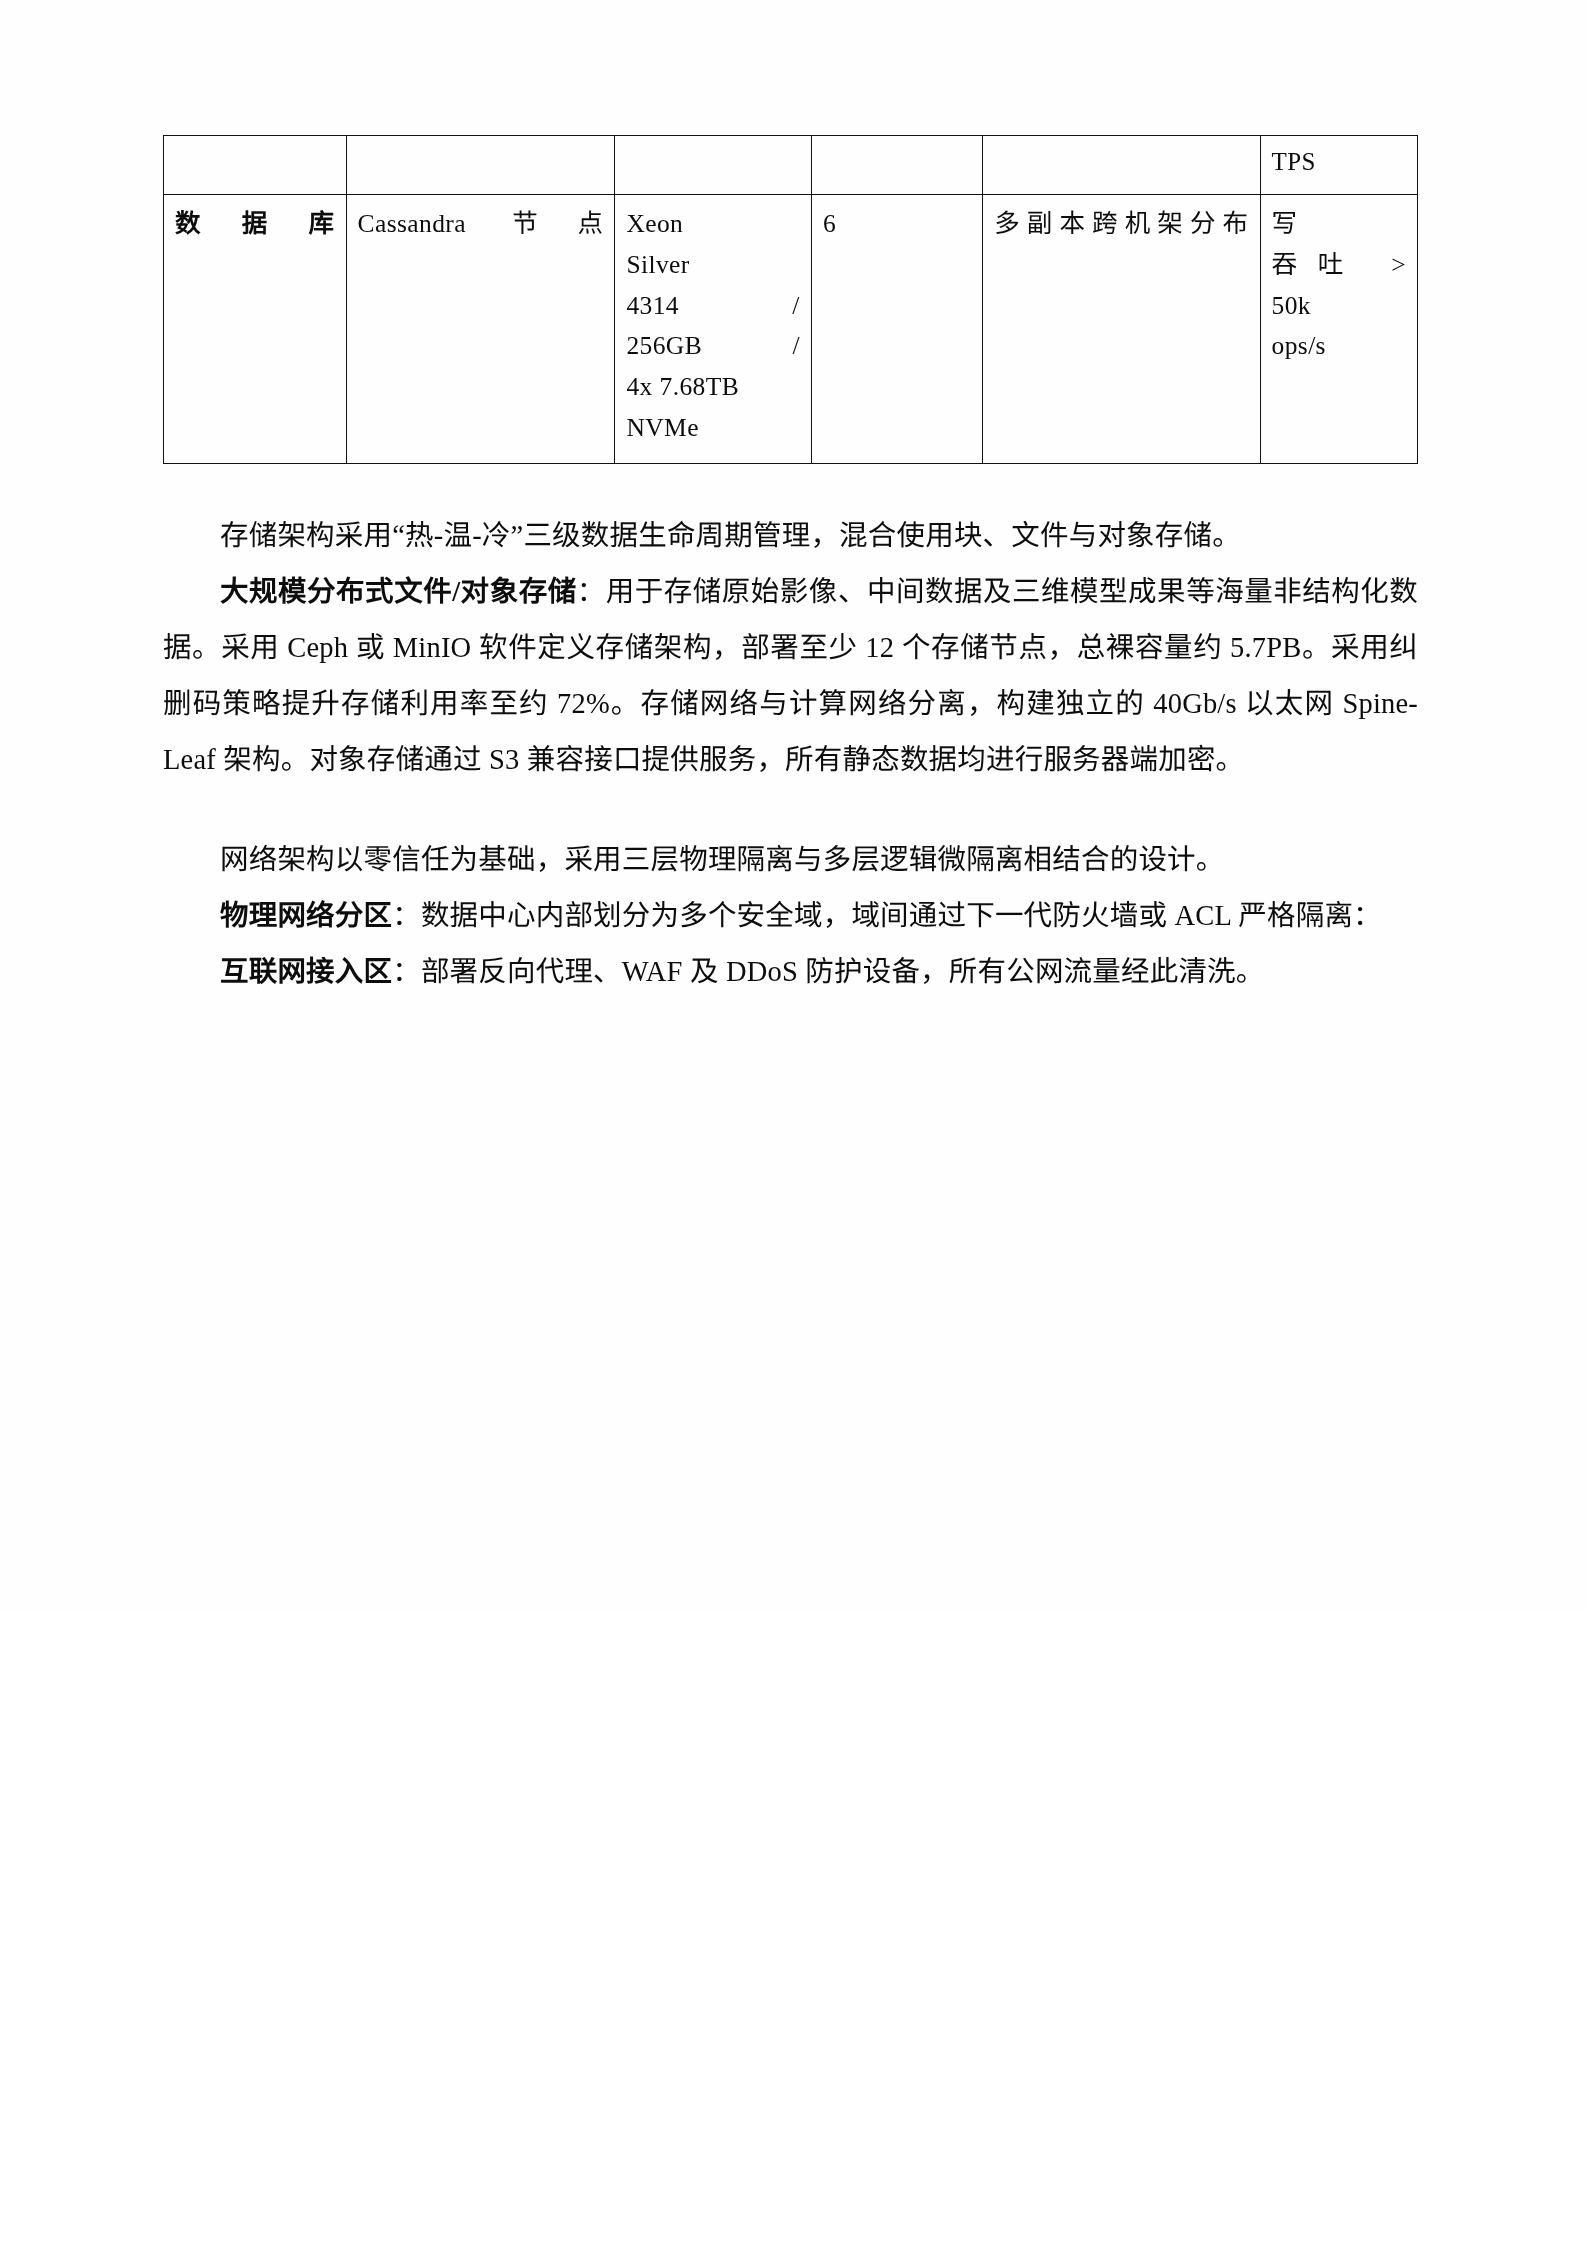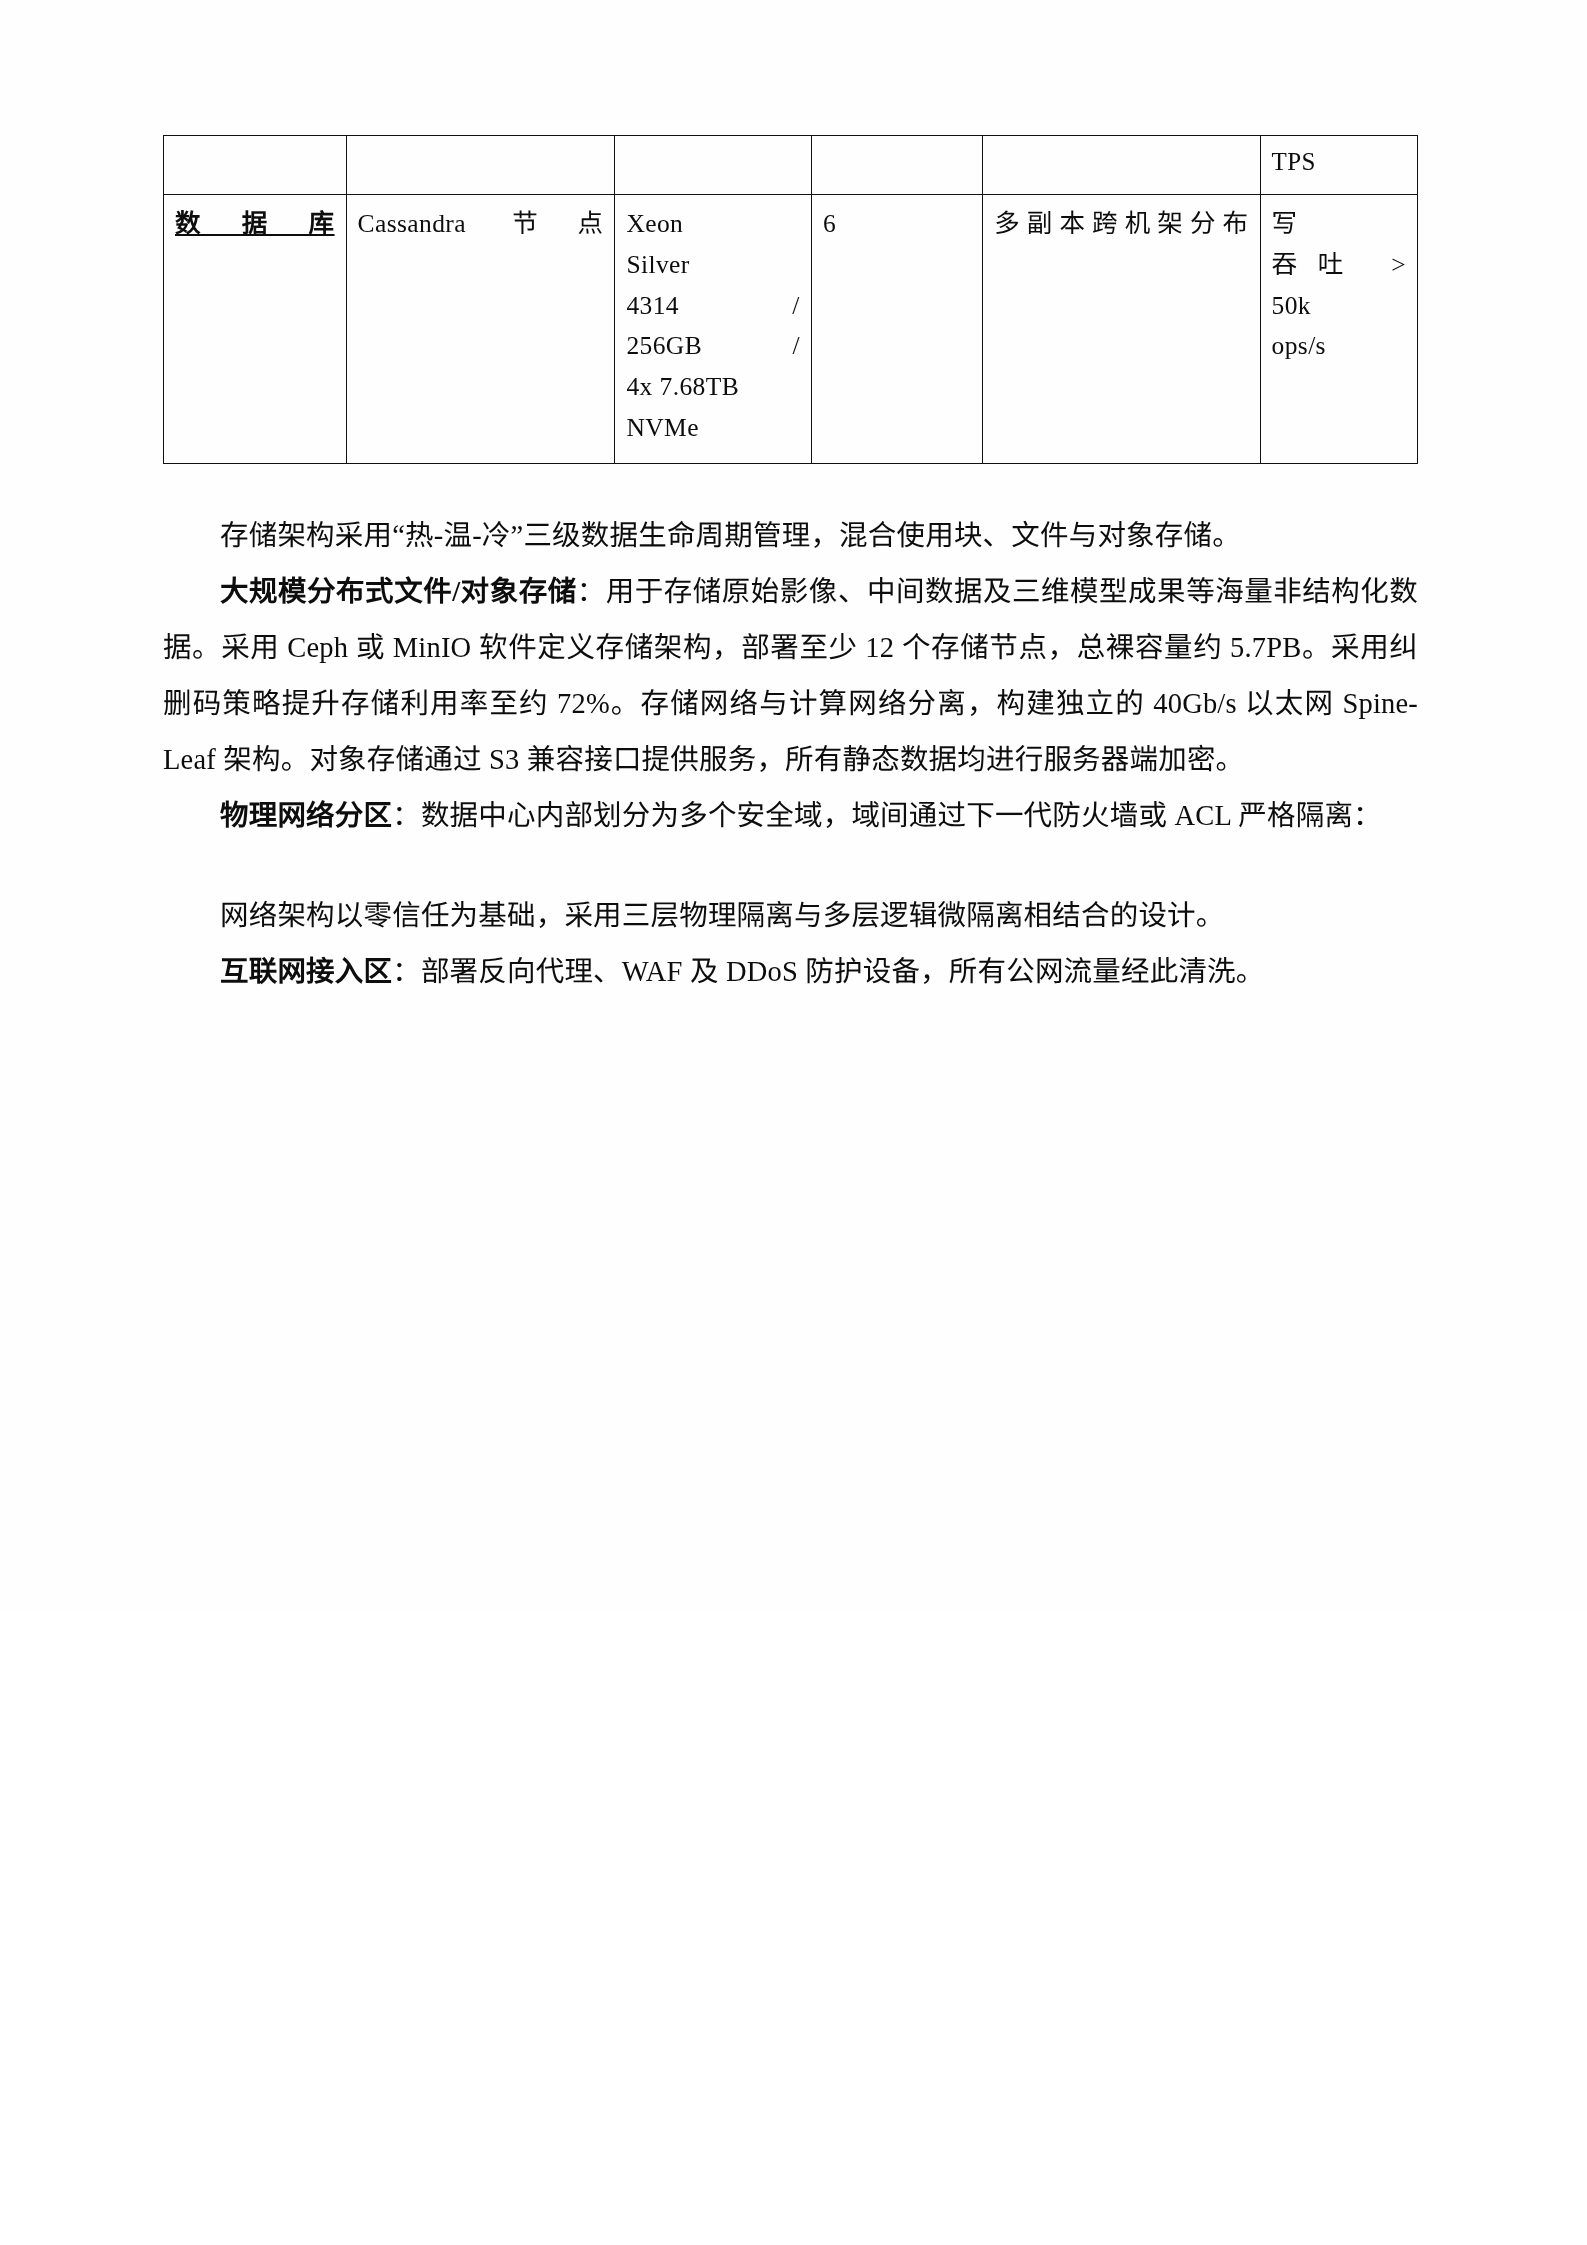--- a/index.html
+++ b/index.html
@@ -52,21 +52,21 @@
     text-align: justify;
     text-indent: 0;
   }
   .cell-just > .ln { display: block; }
   .cell-just > .ln.spread {
     text-align: justify;
     text-align-last: justify;
   }
   .row-head td { height: 46px; padding-top: 6px; padding-bottom: 6px; }
   .row-head .tps { font-size: 25px; }
-  .bold-cn { font-weight: bold; text-decoration: underline; }
+  .bold-cn { font-weight: bold; }
 
   
   h2.sec {
     font-family: "DejaVu Sans", "Liberation Sans", sans-serif;
     font-weight: bold;
     font-size: 31px;
     letter-spacing: 0.5px;
     margin: 0;
     padding: 0;
     color: #0a0a0a;
@@ -171,28 +171,28 @@
       <span>存储架构采用“热-温-冷”三级数据生命周期管理，混合使用块、文件与对象存储。</span>
     </p>
 
 
     <p class="body">
       <span class="lead">大规模分布式文件/对象存储</span><span>：用于存储原始影像、中间数据及三维模型成果等海量非结构化数据。采用 Ceph 或 MinIO 软件定义存储架构，部署至少 12 个存储节点，总裸容量约 5.7PB。采用纠删码策略提升存储利用率至约 72%。存储网络与计算网络分离，构建独立的 40Gb/s 以太网 Spine-Leaf 架构。对象存储通过 S3 兼容接口提供服务，所有静态数据均进行服务器端加密。</span>
     </p>
 
 
 
+    <p class="body p-after-h">
+      <span>网络架构以零信任为基础，采用三层物理隔离与多层逻辑微隔离相结合的设计。</span>
+    </p>
+
     <p class="body">
       <span class="lead">物理网络分区</span><span>：数据中心内部划分为多个安全域，域间通过下一代防火墙或 ACL 严格隔离：</span>
     </p>
 
-    <p class="body p-after-h">
-      <span>网络架构以零信任为基础，采用三层物理隔离与多层逻辑微隔离相结合的设计。</span>
-    </p>
-
     <p class="body">
       <span class="lead">互联网接入区</span><span>：部署反向代理、WAF 及 DDoS 防护设备，所有公网流量经此清洗。</span>
     </p>
 
   </div>
 
   <div class="page-number">50</div>
 
 
 </div>

